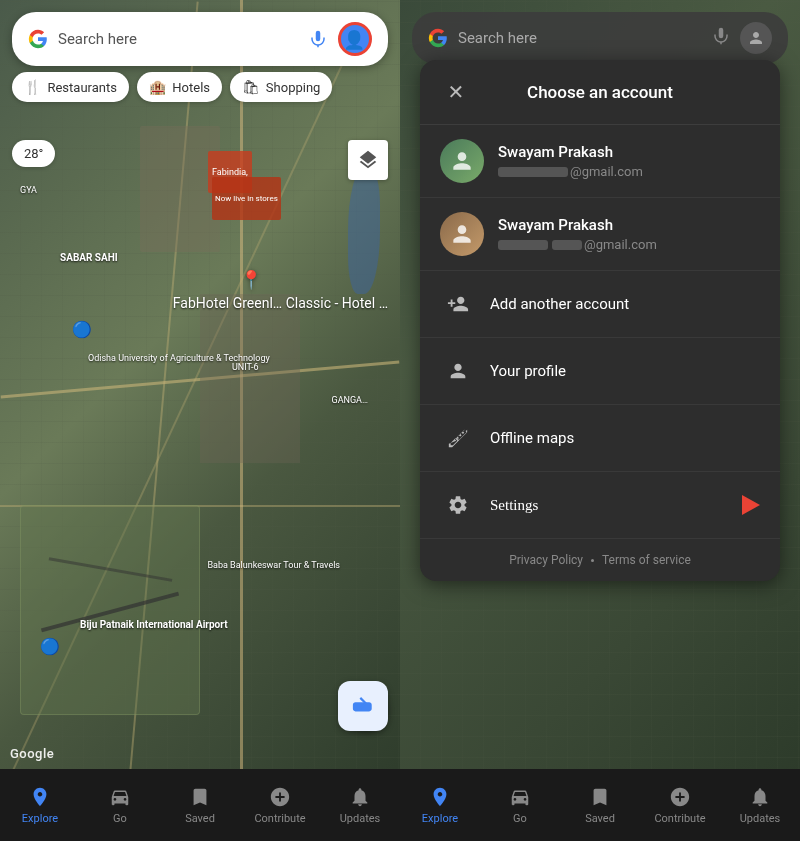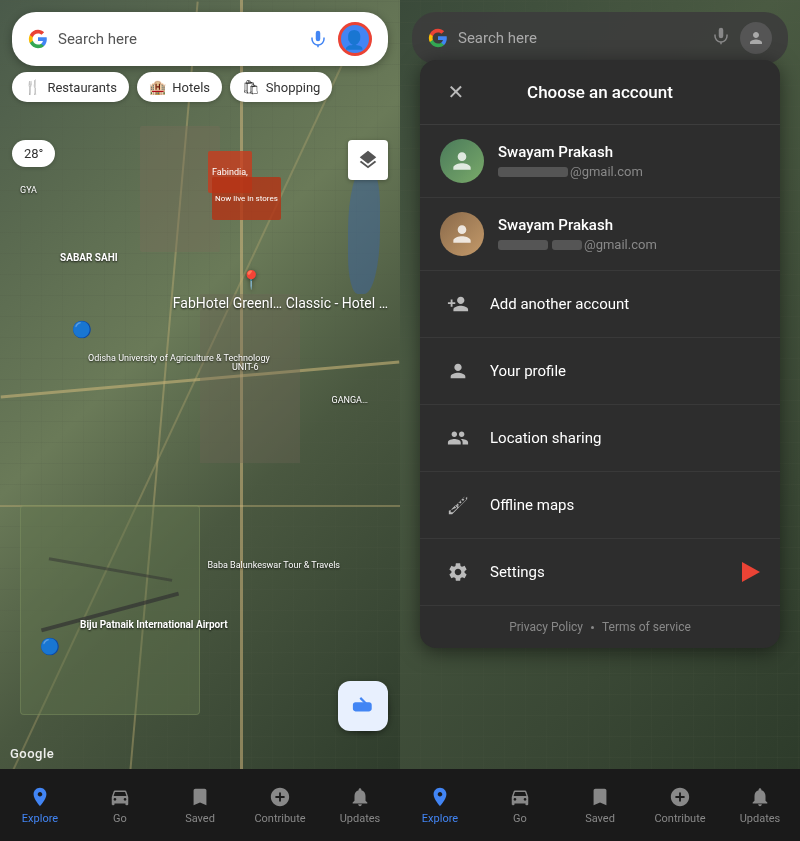--- a/index.html
+++ b/index.html
@@ -882,39 +882,31 @@
     <div class="menu-option">
       <div class="menu-option-icon">
         <svg width="22" height="22" viewBox="0 0 24 24" fill="#bbb">
           <path d="M12 12c2.21 0 4-1.79 4-4s-1.79-4-4-4-4 1.79-4 4 1.79 4 4 4zm0 2c-2.67 0-8 1.34-8 4v2h16v-2c0-2.66-5.33-4-8-4z"></path>
         </svg>
       </div>
       <span class="menu-option-label">Your profile</span>
     </div>
 
 
-    <div class="menu-option">
-      <div class="menu-option-icon">
-        <svg width="22" height="22" viewBox="0 0 24 24" fill="#bbb">
-          <path d="M16 11c1.66 0 2.99-1.34 2.99-3S17.66 5 16 5c-1.66 0-3 1.34-3 3s1.34 3 3 3zm-8 0c1.66 0 2.99-1.34 2.99-3S9.66 5 8 5C6.34 5 5 6.34 5 8s1.34 3 3 3zm0 2c-2.33 0-7 1.17-7 3.5V19h14v-2.5c0-2.33-4.67-3.5-7-3.5zm8 0c-.29 0-.62.02-.97.05 1.16.84 1.97 1.97 1.97 3.45V19h6v-2.5c0-2.33-4.67-3.5-7-3.5z"></path>
-        </svg>
-      </div>
-      <span class="menu-option-label">Location sharing</span>
-    </div>
 
     <div class="menu-option">
       <div class="menu-option-icon">
         <svg width="22" height="22" viewBox="0 0 24 24" fill="#bbb">
           <path d="M22 3l-1.67 1.67-1.6-1.6-1.5 1.5 1.59 1.59-1.42 1.41-1.59-1.6-1.5 1.5 1.59 1.6-1.4 1.4-1.6-1.59-1.5 1.5 1.6 1.59-1.41 1.42-1.59-1.59-1.5 1.5 1.59 1.59L2 18.4V22h3.61L22 5.61 22 3zM6.47 20H4v-2.47l4.88-4.88 2.47 2.47L6.47 20zM12.88 14.1l-2.47-2.47 8.47-8.47 2.47 2.47-8.47 8.47z"></path>
         </svg>
       </div>
       <span class="menu-option-label">Offline maps</span>
     </div>
 
-    <div class="menu-option" style="position:relative;">
+    <div class="menu-option" style="position:relative;font-family:Liberation Serif, serif;">
       <div class="menu-option-icon">
         <svg width="22" height="22" viewBox="0 0 24 24" fill="#bbb">
           <path d="M19.14,12.94c0.04-0.3,0.06-0.61,0.06-0.94c0-0.32-0.02-0.64-0.07-0.94l2.03-1.58c0.18-0.14,0.23-0.41,0.12-0.61 l-1.92-3.32c-0.12-0.22-0.37-0.29-0.59-0.22l-2.39,0.96c-0.5-0.38-1.03-0.7-1.62-0.94L14.4,2.81c-0.04-0.24-0.24-0.41-0.48-0.41 h-3.84c-0.24,0-0.43,0.17-0.47,0.41L9.25,5.35C8.66,5.59,8.12,5.92,7.63,6.29L5.24,5.33c-0.22-0.08-0.47,0-0.59,0.22L2.74,8.87 C2.62,9.08,2.66,9.34,2.86,9.48l2.03,1.58C4.84,11.36,4.8,11.69,4.8,12s0.02,0.64,0.07,0.94l-2.03,1.58 c-0.18,0.14-0.23,0.41-0.12,0.61l1.92,3.32c0.12,0.22,0.37,0.29,0.59,0.22l2.39-0.96c0.5,0.38,1.03,0.7,1.62,0.94l0.36,2.54 c0.05,0.24,0.24,0.41,0.48,0.41h3.84c0.24,0,0.44-0.17,0.47-0.41l0.36-2.54c0.59-0.24,1.13-0.56,1.62-0.94l2.39,0.96 c0.22,0.08,0.47,0,0.59-0.22l1.92-3.32c0.12-0.22,0.07-0.47-0.12-0.61L19.14,12.94z M12,15.6c-1.98,0-3.6-1.62-3.6-3.6 s1.62-3.6,3.6-3.6s3.6,1.62,3.6,3.6S13.98,15.6,12,15.6z"></path>
         </svg>
       </div>
       <span class="menu-option-label">Settings</span>
 
       <div class="settings-arrow">
         <div class="arrow-right"></div>
       </div>

